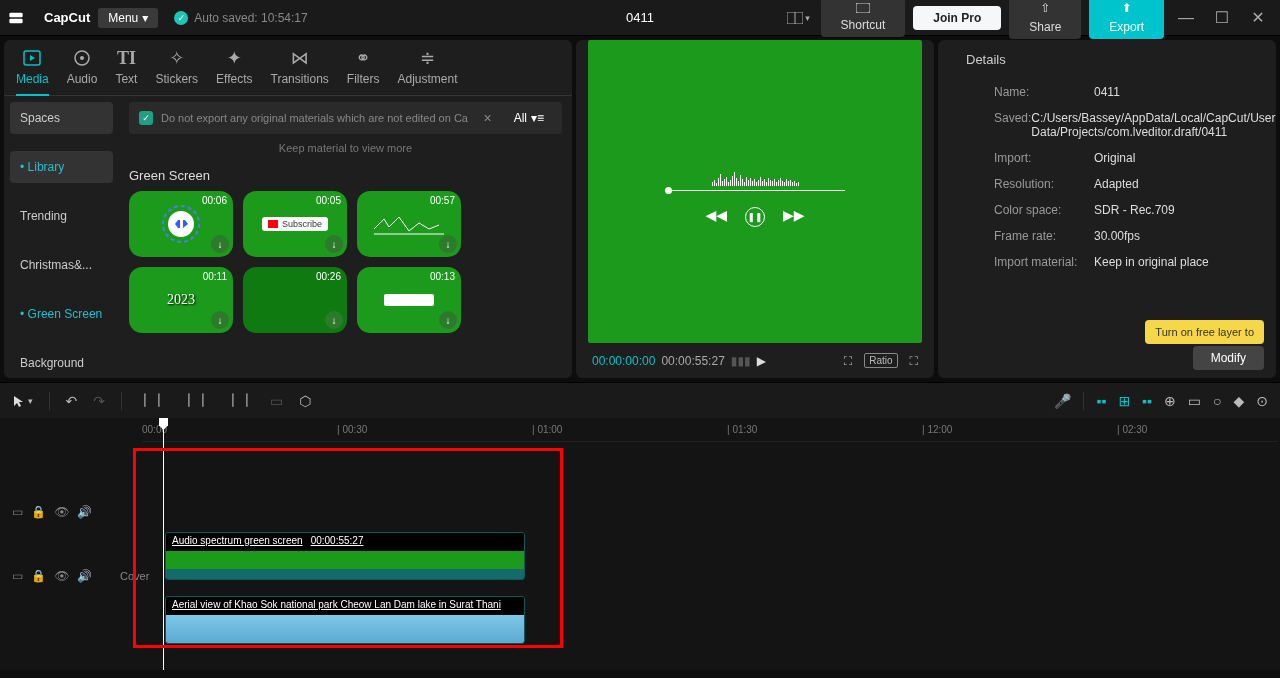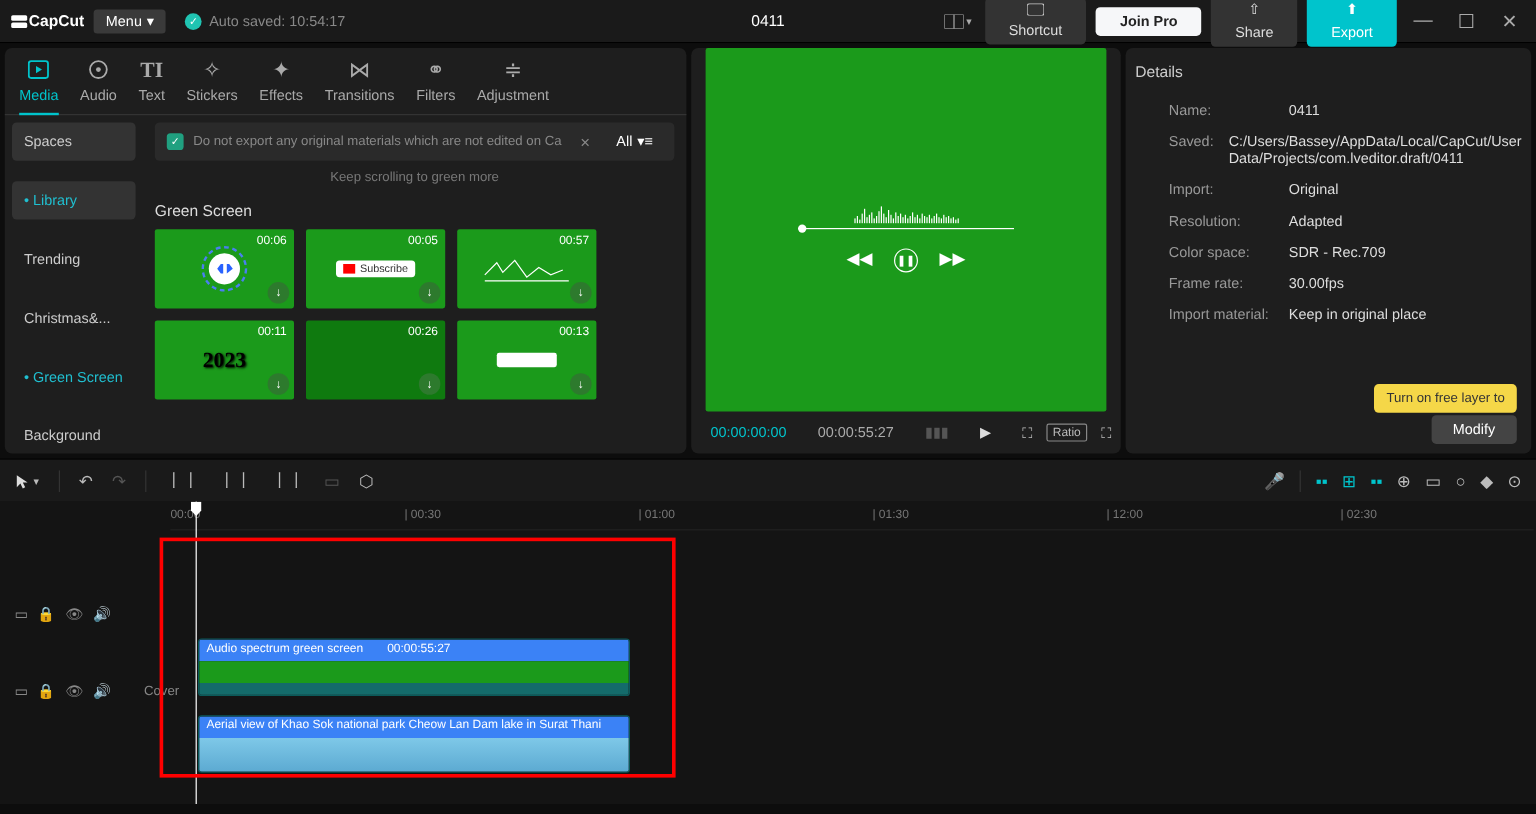--- a/index.html
+++ b/index.html
@@ -1,20 +1,20 @@
 <!DOCTYPE html>
 <html><head>
 <meta charset="utf-8">
 <style>
 * { box-sizing: border-box; margin: 0; padding: 0; font-family: -apple-system, BlinkMacSystemFont, "Segoe UI", Arial, sans-serif; }
 body { background: #0d0d0d; color: #ccc; width: 1280px; height: 678px; overflow: hidden; position: relative; }
 
 
 .topbar { height: 36px; background: #1a1a1a; display: flex; align-items: center; padding: 0 8px; gap: 8px; border-bottom: 1px solid #000; }
-.logo { display: flex; align-items: center; gap: 0; font-weight: bold; font-size: 13px; color: #fff; }
+.logo { display: flex; align-items: center; gap: 20px; font-weight: bold; font-size: 13px; color: #fff; }
 .logo-icon { width: 16px; height: 16px; display: inline-block; }
 .menu-btn { background: #3a3a3a; color: #fff; padding: 3px 10px; border-radius: 3px; font-size: 12px; display: flex; align-items: center; gap: 4px; cursor: pointer; }
 .autosave { display: flex; align-items: center; gap: 6px; color: #888; font-size: 12px; margin-left: 8px; }
 .autosave-check { width: 14px; height: 14px; background: #20c4b2; border-radius: 50%; display: flex; align-items: center; justify-content: center; color: #fff; font-size: 9px; }
 .project-title { color: #fff; font-size: 13px; position: absolute; left: 50%; transform: translateX(-50%); }
 .topbar-right { margin-left: auto; display: flex; align-items: center; gap: 8px; }
 .top-btn { background: #333; color: #ddd; padding: 5px 20px; border-radius: 4px; font-size: 12px; display: flex; align-items: center; gap: 5px; cursor: pointer; flex-direction: column; }
 .top-btn.join { background: #f6f7f9; color: #232323; font-weight: 600; }
 .top-btn.export { background: #00c4cc; color: #fff; }
 .win-btn { width: 28px; height: 28px; display: flex; align-items: center; justify-content: center; cursor: pointer; color: #aaa; }
@@ -36,44 +36,44 @@
 .cat-item.active::before { content: "• "; }
 .lib-content { flex: 1; padding: 6px 10px; overflow: hidden; }
 .notice-bar { display: flex; align-items: center; background: #2a2a2a; border-radius: 4px; padding: 6px 10px; margin-bottom: 8px; gap: 8px; }
 .notice-check { width: 14px; height: 14px; background: #20a080; border-radius: 3px; display: flex; align-items: center; justify-content: center; color: #fff; font-size: 9px; flex-shrink: 0; }
 .notice-text { font-size: 11px; color: #888; flex: 1; overflow: hidden; white-space: nowrap; text-overflow: ellipsis; }
 .notice-close { color: #888; cursor: pointer; font-size: 14px; padding: 0 6px; }
 .all-btn { color: #fff; font-size: 12px; padding: 3px 8px; display: flex; align-items: center; gap: 4px; cursor: pointer; }
 .scroll-hint { text-align: center; color: #777; font-size: 11px; margin: 8px 0 14px; }
 .section-title { color: #ddd; font-size: 13px; margin-bottom: 8px; }
 .thumb-grid { display: flex; flex-wrap: wrap; gap: 10px; }
-.thumb { width: 116px; height: 66px; background: #1b9a1b; border-radius: 2px; position: relative; cursor: pointer; overflow: hidden; }
+.thumb { width: 104px; height: 66px; background: #1b9a1b; border-radius: 13px; position: relative; cursor: pointer; overflow: hidden; }
 .thumb-time { position: absolute; top: 4px; right: 6px; color: #fff; font-size: 10px; }
 .thumb-dl { position: absolute; bottom: 4px; right: 4px; width: 18px; height: 18px; background: #2d7a2d; border-radius: 50%; display: flex; align-items: center; justify-content: center; color: #fff; font-size: 10px; }
 .thumb-content { position: absolute; inset: 0; display: flex; align-items: center; justify-content: center; }
 
 
 .player-panel { width: 358px; background: #1e1e1e; border-radius: 6px; display: flex; flex-direction: column; }
 .player-header { display: flex; align-items: center; justify-content: space-between; padding: 10px 14px; font-size: 13px; color: #ccc; }
 .player-menu { cursor: pointer; color: #888; }
 .player-view { flex: 1; padding: 0 12px; display: flex; flex-direction: column; }
 .video-area { flex: 1; background: #1b9a1b; border-radius: 2px; position: relative; display: flex; flex-direction: column; align-items: center; justify-content: center; }
 .spectrum { width: 180px; height: 30px; display: flex; align-items: flex-end; justify-content: center; gap: 1px; }
 .spectrum span { width: 1px; background: #fff; }
 .progress-line { width: 180px; height: 1px; background: #fff; margin-top: 4px; position: relative; }
 .progress-dot { position: absolute; left: 0; top: -3px; width: 7px; height: 7px; background: #fff; border-radius: 50%; }
 .video-controls { display: flex; gap: 18px; margin-top: 16px; color: #fff; font-size: 14px; }
-.player-footer { display: flex; padding: 10px 4px; gap: 26px; font-size: 12px; }
+.player-footer { display: flex; align-items: center; padding: 10px 4px; gap: 6px; font-size: 12px; }
 .time-current { color: #00c4cc; }
 .time-total { color: #aaa; }
 .player-footer-right { margin-left: auto; display: flex; gap: 12px; color: #bbb; align-items: center; }
 .ratio-badge { border: 1px solid #888; padding: 1px 4px; font-size: 10px; border-radius: 2px; }
 
 
-.details-panel { flex: 1; background: #1e1e1e; border-radius: 6px; padding: 12px 8px; position: relative; overflow: hidden; }
+.details-panel { flex: 1; background: #1e1e1e; border-radius: 6px; padding: 12px 28px; position: relative; overflow: hidden; }
 .details-header { color: #ccc; font-size: 13px; margin-bottom: 18px; }
 .detail-row { display: flex; margin-bottom: 12px; font-size: 12px; }
 .detail-label { width: 100px; color: #999; margin-left: 28px; }
 .detail-value { flex: 1; color: #ddd; }
 .promo-btn { position: absolute; bottom: 34px; right: 12px; background: #f5d748; color: #333; padding: 6px 10px; border-radius: 4px; font-size: 11px; margin-top: 36px; }
 .modify-btn { position: absolute; bottom: 8px; right: 12px; background: #444; color: #fff; padding: 5px 18px; border-radius: 4px; font-size: 12px; cursor: pointer; }
 
 
 .tl-toolbar { height: 36px; background: #1a1a1a; display: flex; align-items: center; padding: 0 12px; gap: 16px; border-top: 1px solid #000; }
 .tl-tool { color: #bbb; cursor: pointer; font-size: 14px; display: flex; align-items: center; }
@@ -86,21 +86,21 @@
 .ruler { height: 24px; position: relative; border-bottom: 1px solid #222; margin-left: 140px; }
 .ruler-mark { position: absolute; top: 6px; font-size: 10px; color: #777; }
 .playhead { position: absolute; top: 0; bottom: 0; width: 1px; background: #fff; left: 163px; z-index: 5; }
 .playhead::before { content: ""; position: absolute; top: 0; left: -4px; width: 9px; height: 12px; background: #fff; clip-path: polygon(0 0, 100% 0, 100% 60%, 50% 100%, 0 60%); }
 .tracks { position: relative; }
 .track-row { height: 60px; display: flex; align-items: center; position: relative; margin-top: 4px; }
 .track-controls { width: 100px; display: flex; gap: 8px; align-items: center; color: #888; font-size: 12px; padding-left: 10px; }
 .track-controls span { cursor: pointer; }
 .cover-label { position: absolute; left: 118px; color: #888; font-size: 11px; top: 50%; transform: translateY(-50%); }
 .clip { position: absolute; left: 163px; height: 48px; border-radius: 3px; overflow: hidden; border: 1px solid #0a5a5a; }
-.clip-header { height: 18px; background: #3b82f6; color: #fff; font-size: 10px; padding: 2px 6px; display: flex; gap: 20px; white-space: nowrap; overflow: hidden; }
+.clip-header { height: 18px; background: #000000; color: #fff; font-size: 10px; padding: 2px 6px; display: flex; gap: 8px; white-space: nowrap; overflow: hidden; text-decoration: underline; }
 .clip-body { height: 30px; }
 .clip1 { width: 360px; top: 50px; }
 .clip1 .clip-body { background: linear-gradient(#1b9a1b 60%, #146b6b 60%); }
 .clip2 { width: 360px; top: 114px; }
 .clip2 .clip-body { background: linear-gradient(#7ec8e8, #5aa8d0); }
 .redbox { position: absolute; border: 3px solid #ff0000; left: 133px; top: 30px; width: 430px; height: 200px; pointer-events: none; z-index: 10; }
 
 svg { display: block; }
 </style>
 </head>
@@ -218,21 +218,21 @@
       <div class="lib-content">
         <div class="notice-bar">
           <span class="notice-check">✓</span>
           <span class="notice-text">Do not export any original materials which are not edited on Ca</span>
           <span class="notice-close">×</span>
           <span class="all-btn">
             <span>All</span>
             <span>▾≡</span>
           </span>
         </div>
-        <div class="scroll-hint">Keep scrolling to green more</div>
+        <div class="scroll-hint">Keep material to view more</div>
         <div class="section-title">Green Screen</div>
         <div class="thumb-grid">
           <div class="thumb">
             <span class="thumb-time">00:06</span>
             <div class="thumb-content">
               <svg width="40" height="40">
                   <circle cx="20" cy="20" r="18" fill="none" stroke="#4a7ff0" stroke-width="2" stroke-dasharray="4 3"></circle>
                   <circle cx="20" cy="20" r="13" fill="#fff"></circle>
                   <path d="M14 20 l3 -4 h2 v8 h-2 z M22 24 v-8 h2 l3 4 z" fill="#2962ff"></path>
                 </svg>
@@ -252,21 +252,21 @@
               <svg width="80" height="30">
                   <polyline points="5,20 15,10 20,18 30,8 40,22 50,14 60,20 70,16" fill="none" stroke="#fff" stroke-width="1"></polyline>
                   <line x1="5" y1="25" x2="75" y2="25" stroke="#fff"></line>
                 </svg>
             </div>
             <span class="thumb-dl">↓</span>
           </div>
           <div class="thumb">
             <span class="thumb-time">00:11</span>
             <div class="thumb-content">
-              <span style="font-family:serif;font-weight:bold;font-size:18px;color:#000000;text-shadow:1px 1px 2px #000">2023</span>
+              <span style="font-family:serif;font-weight:normal;font-size:14px;color:#ffffff;text-shadow:1px 1px 2px #000">2023</span>
             </div>
             <span class="thumb-dl">↓</span>
           </div>
           <div class="thumb" style="background:#0f7a0f">
             <span class="thumb-time">00:26</span>
             <span class="thumb-dl">↓</span>
           </div>
           <div class="thumb">
             <span class="thumb-time">00:13</span>
             <div class="thumb-content">

